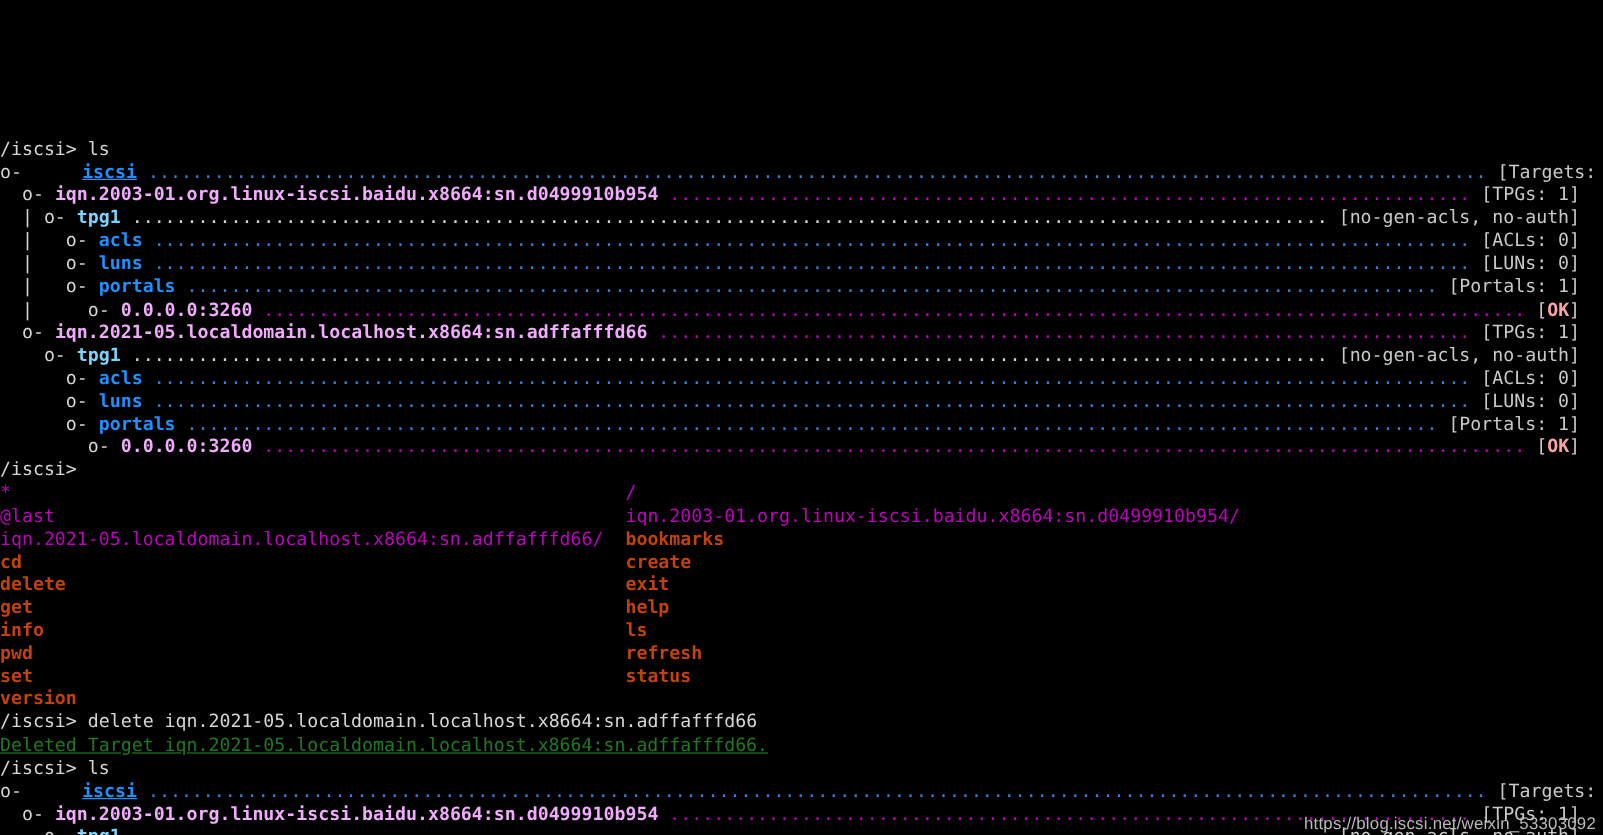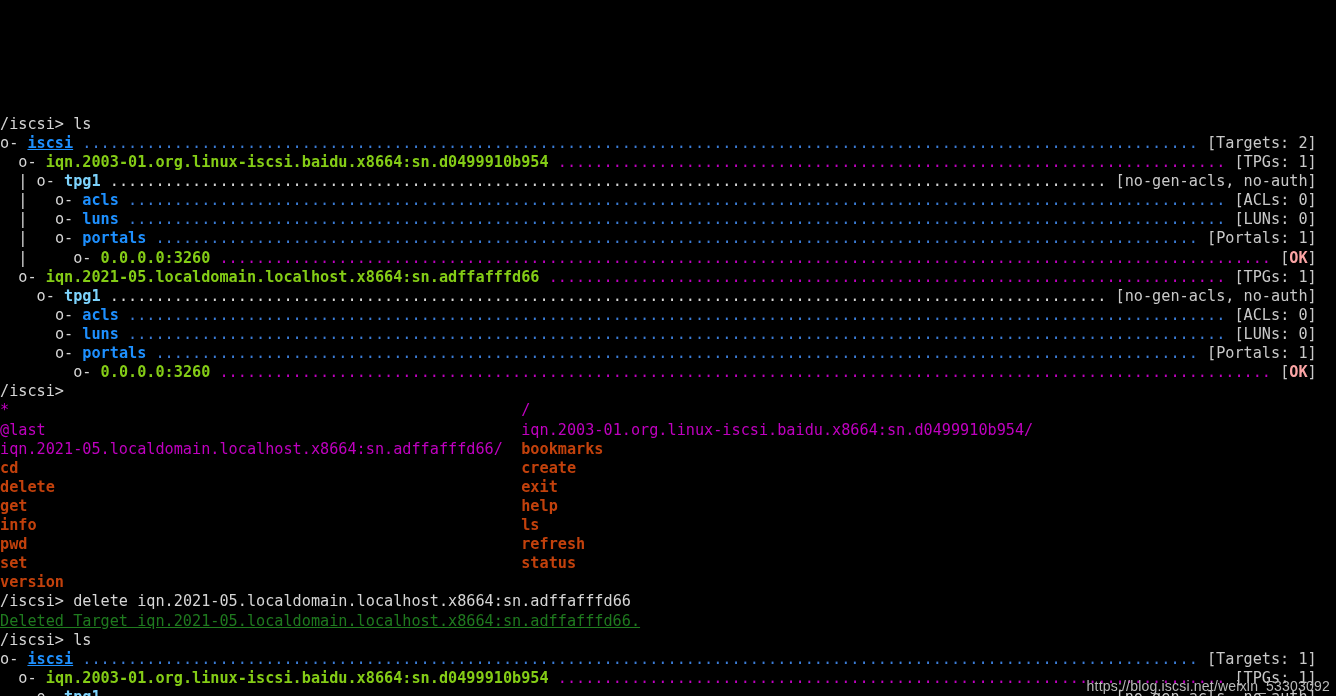--- a/index.html
+++ b/index.html
@@ -35,25 +35,25 @@
     display: block;
     font-variant-ligatures: none;
   }
   
   .c-white   { color: #d6d6d6; }
   .c-bwhite  { color: #7dd3fc; font-weight: bold; }
   .c-blue    { color: #3b7dd8; }
   .c-bblue   { color: #1e90ff; font-weight: bold; }
   .c-bcyan   { color: #c2410c; font-weight: bold; }
   .c-magenta { color: #c000c0; }
-  .c-bmagenta{ color: #84cc16; font-weight: bold; }
+  .c-bmagenta{ color: #f0abfc; font-weight: bold; }
   .c-bgreen  { color: #fca5a5; font-weight: bold; }
   .c-dgreen  { color: #1f7a1f; text-decoration: underline; }
   .c-gray    { color: #c9c9c9; }
-  .u         { text-decoration: underline; }
+  .u         { text-decoration: underline; margin-left: 41px; }
 
   
   .dots { }
   #watermark {
     position: absolute;
     right: 6px;
     bottom: 2px;
     color: #b9b9b9;
     font-family: "Liberation Sans", sans-serif;
     font-size: 14px;

